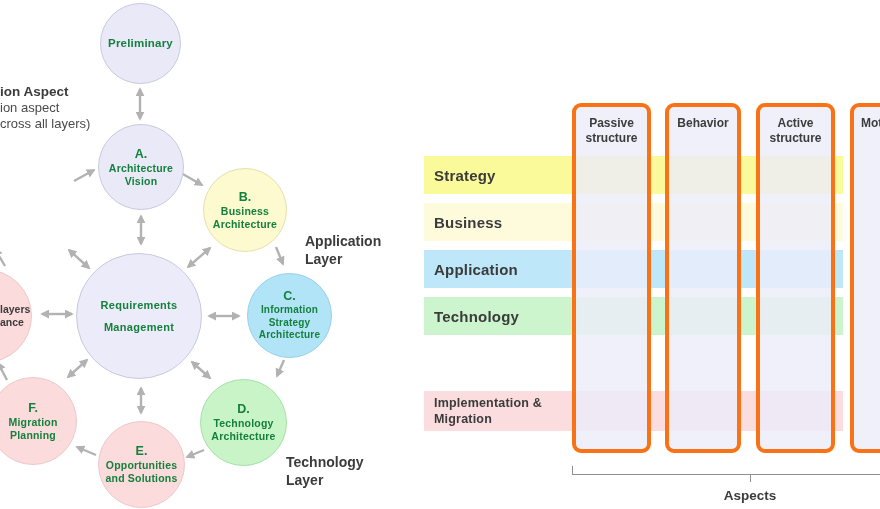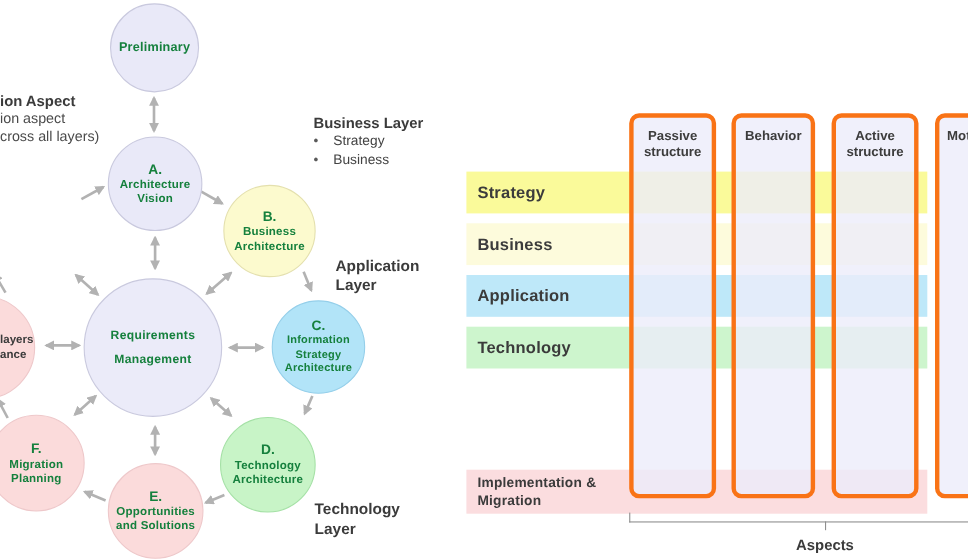--- a/index.html
+++ b/index.html
@@ -50,21 +50,21 @@
   .leg-two { font-weight:bold; font-size:14px; line-height:18px; }
   .leg-app { left:305px; top:232px; }
   .leg-tec { left:286px; top:453px; }
   
   .matrix { position:absolute; left:0; top:0; width:880px; height:509px; }
   .mrow { position:absolute; left:424px; width:419px; height:38px; z-index:1;
           display:flex; align-items:center; }
   .mrow .lbl { font-weight:bold; font-size:15px; letter-spacing:.2px; padding-left:10px; color:#3B3B3B; }
   .mrow .lbl.small { font-size:12.5px; line-height:16px; width:160px; }
   .r0 { top:156px; } .r1 { top:203px; } .r2 { top:250px; }
-  .r3 { top:297px; } .r4 { top:344px; } .r5 { top:391px; height:40px;margin-top:36px; }
+  .r3 { top:297px; } .r4 { top:344px; } .r5 { top:391px; height:40px; }
   .mcol { position:absolute; top:103px; height:350px; z-index:3;
           border:4px solid #f97316; border-radius:9px; }
   .mcol .h { font-weight:bold; font-size:12px; line-height:15px; text-align:center;
              padding-top:9px; color:#3C3C3C; }
   .col0 { left:572px; width:79px; }
   .col1 { left:665px; width:76px; }
   .col2 { left:756px; width:79px; }
   .col3 { left:850px; width:79px; }
   .col3 .h { text-align:left; padding-left:7px; }
   .bracket-h   { position:absolute; left:572px; top:474px; width:308px; height:1px; background:#8F8F8F; z-index:2; }
@@ -160,29 +160,20 @@
       <span class="ln">Requirements</span>
       <span class="ln">Management</span>
     </div>
 
     <div class="note">
       <div class="t">ion Aspect</div>
       <div class="s">ion aspect</div>
       <div class="s">cross all layers)</div>
     </div>
 
-    <div class="legend leg-biz">
-      <div class="t">Business Layer</div>
-      <div class="li">
-        <span class="bu">•</span><span>Strategy</span>
-      </div>
-      <div class="li">
-        <span class="bu">•</span><span>Business</span>
-      </div>
-    </div>
 
     <div class="legend leg-two leg-app">
       <div>Application</div>
       <div>Layer</div>
     </div>
 
     <div class="legend leg-two leg-tec">
       <div>Technology</div>
       <div>Layer</div>
     </div>

